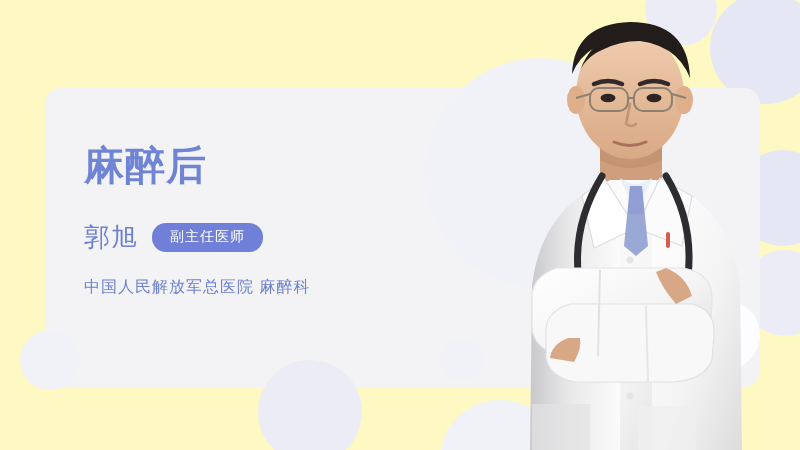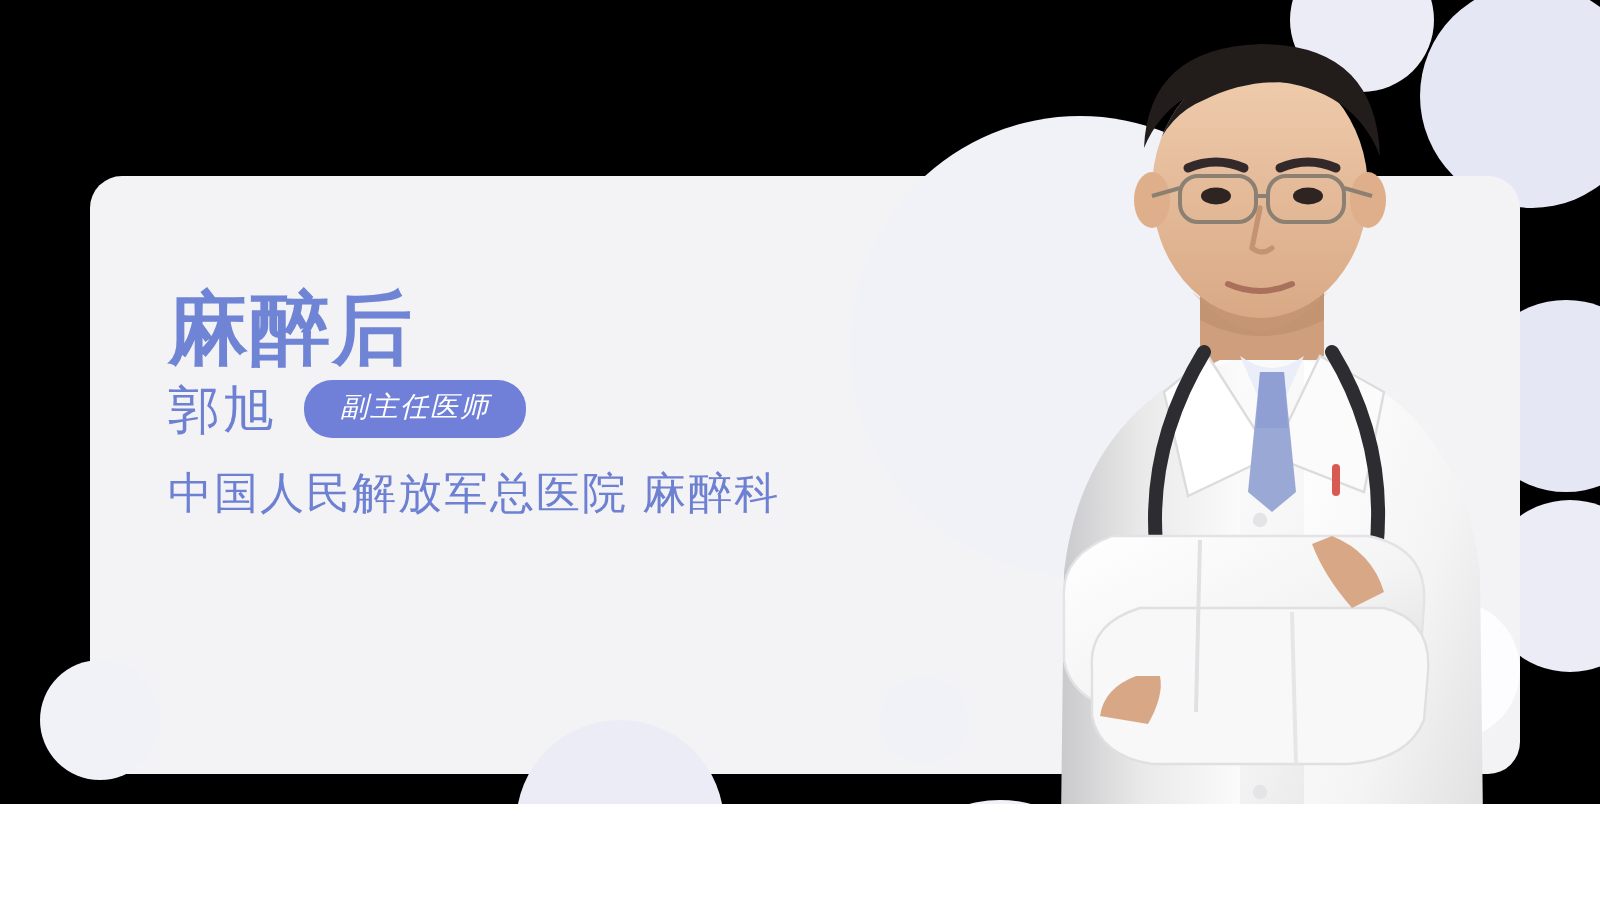--- a/index.html
+++ b/index.html
@@ -10,22 +10,22 @@
   body {
     width: 800px;
     height: 450px;
     font-family: "Liberation Sans", "DejaVu Sans", sans-serif;
     overflow: hidden;
   }
 
   #stage {
     position: relative;
     width: 800px;
-    height: 402px;
-    background: #000000;
+    height: 450px;
+    background: #fef9c3;
     overflow: hidden;
   }
 
   
   .bubble {
     position: absolute;
     border-radius: 50%;
     background: #e6e7f4;
     pointer-events: none;
   }
@@ -68,43 +68,43 @@
     font-weight: bold;
     font-size: 40px;
     line-height: 50px;
     letter-spacing: 1px;
     white-space: nowrap;
   }
   #headline-line2 { padding-left: 10px; }
 
   #name-row {
     display: flex;
-    align-items: flex-start;
+    align-items: center;
     gap: 14px;
+    margin-top: 32px;
   }
   #doctor-name {
     color: #6d80d2;
     font-size: 26px;
     line-height: 30px;
     letter-spacing: 1px;
   }
   #doctor-title-badge {
     background: #7080d8;
     color: #ffffff;
     font-size: 14px;
     letter-spacing: 1px;
     padding: 5px 18px 6px 18px;
     border-radius: 14px;
     white-space: nowrap;
-    font-style: italic;
   }
   #affiliation {
-    margin-top: 12px;
+    margin-top: 25px;
     color: #6d80d2;
-    font-size: 22px;
+    font-size: 16px;
     letter-spacing: 1px;
     white-space: nowrap;
   }
 
   
   #doctor-photo {
     position: absolute;
     left: 470px;
     top: 0px;
     width: 330px;

